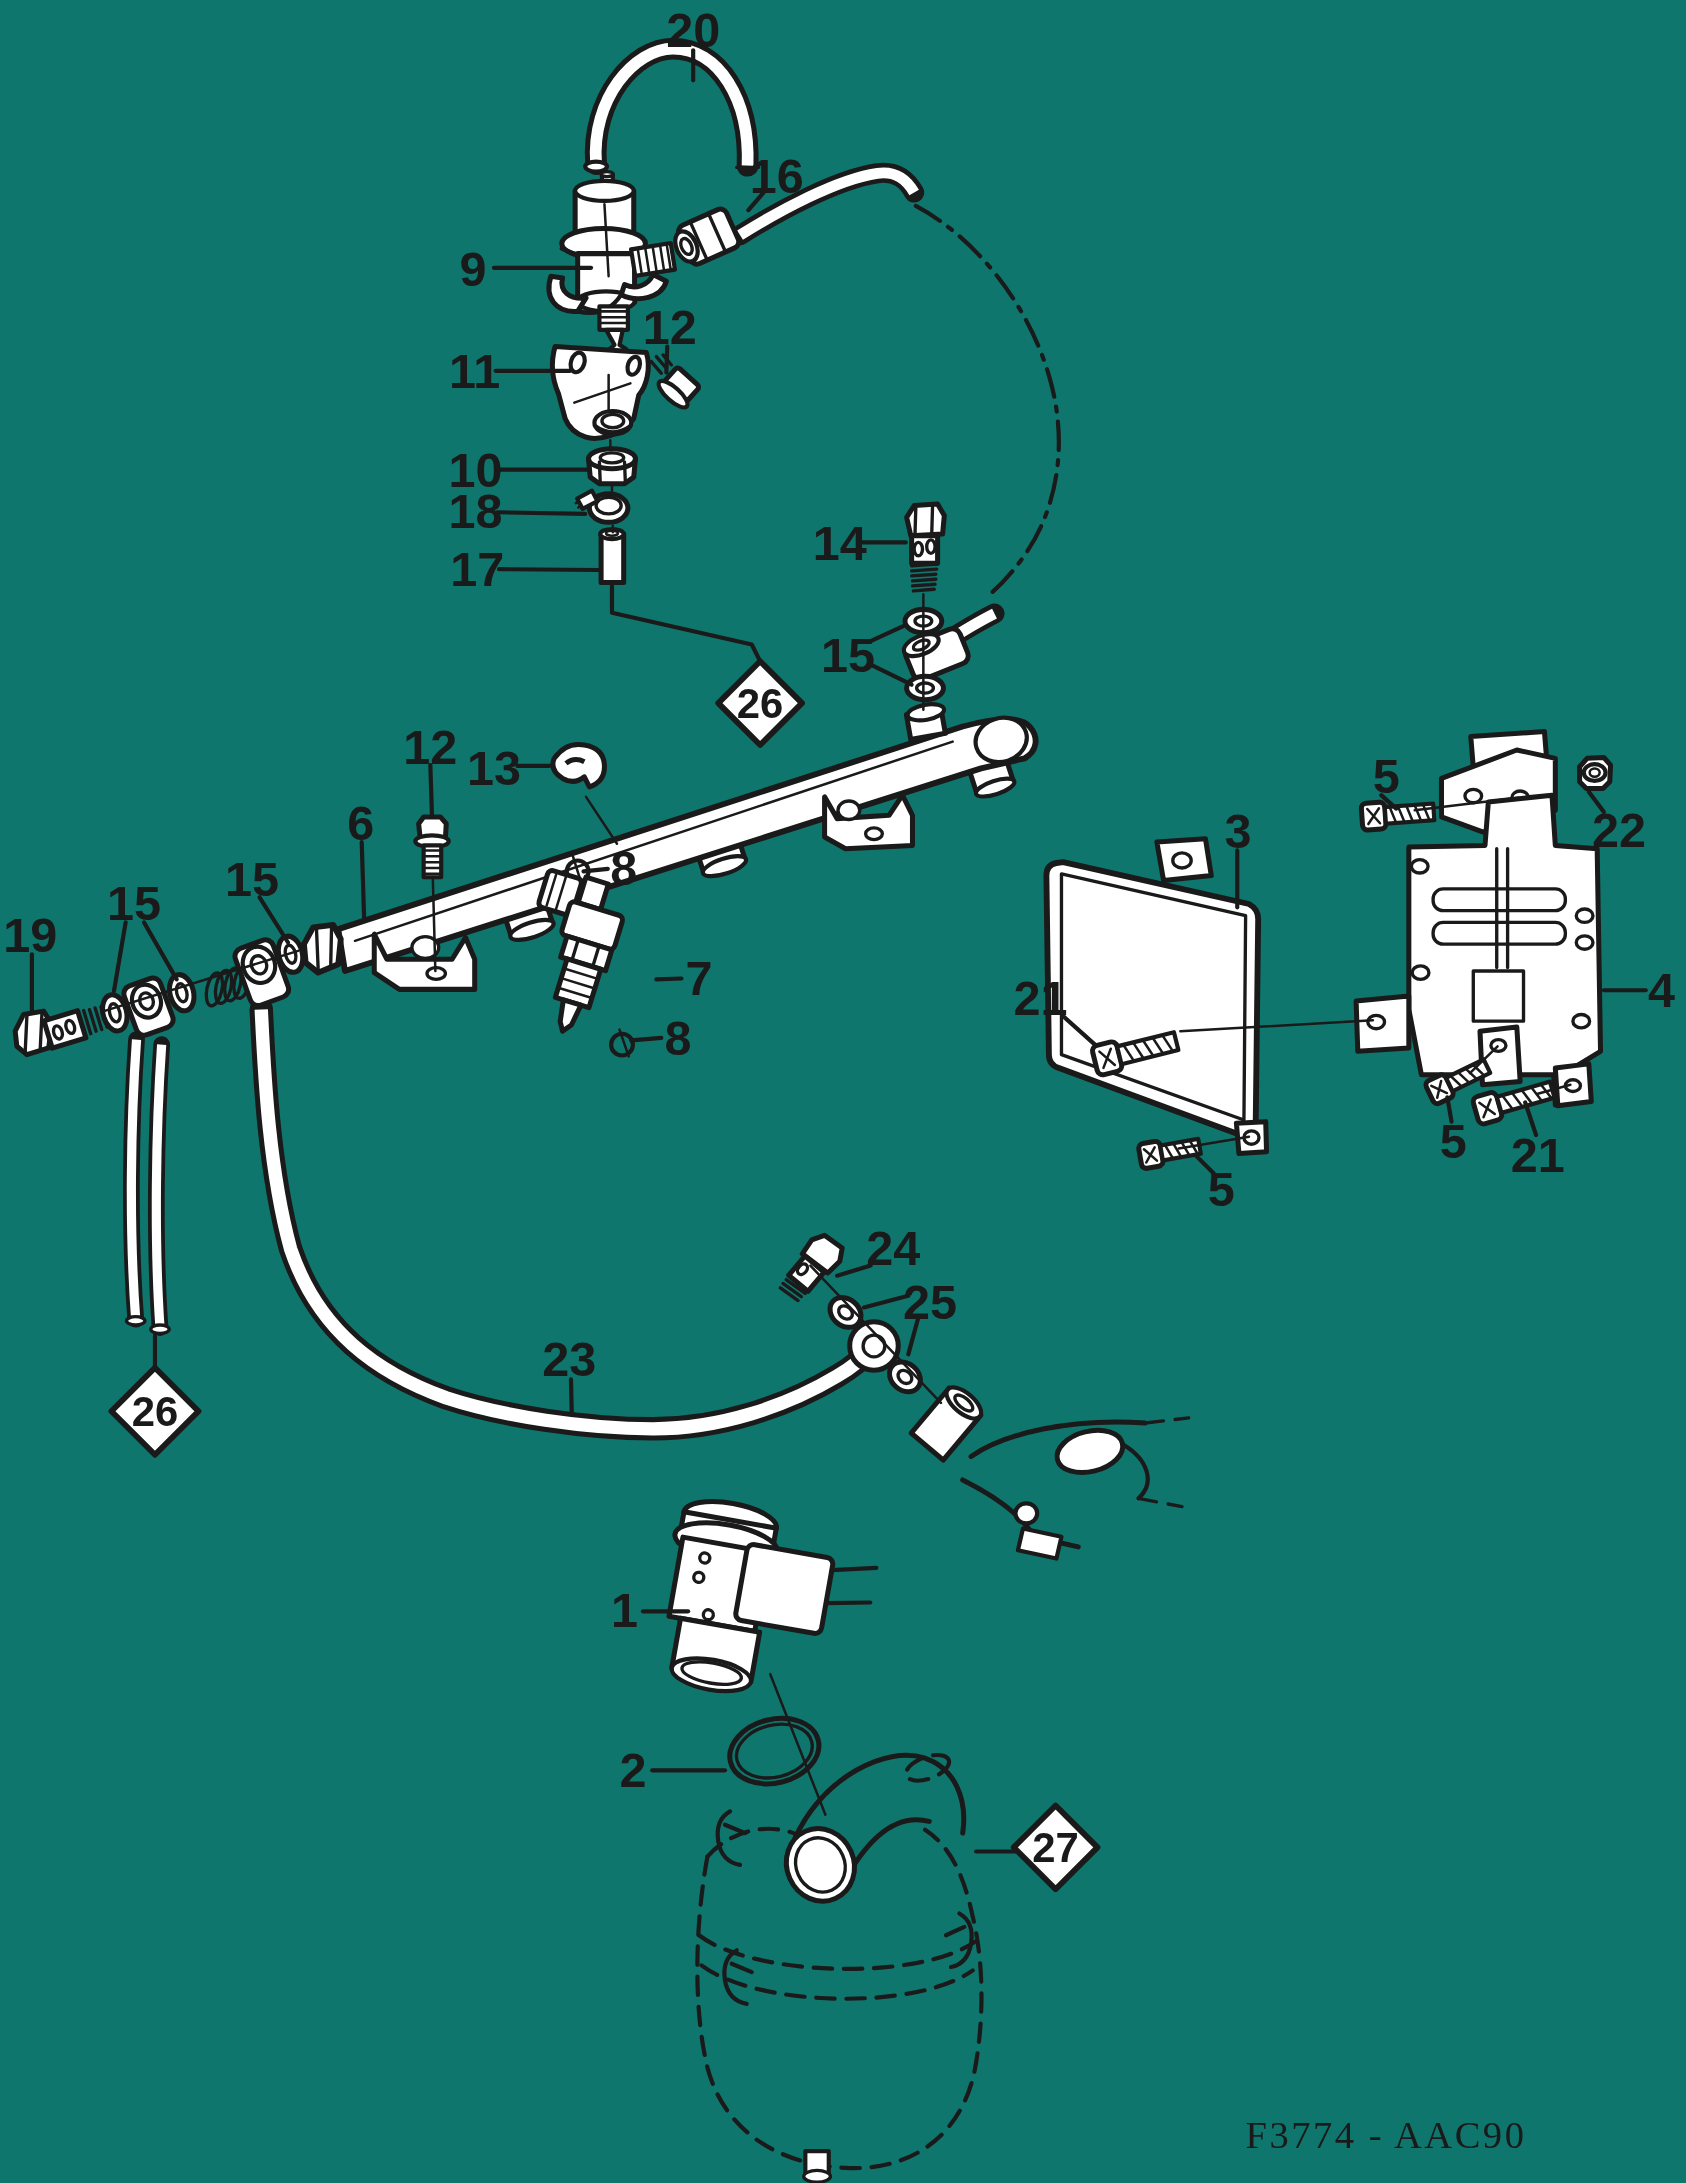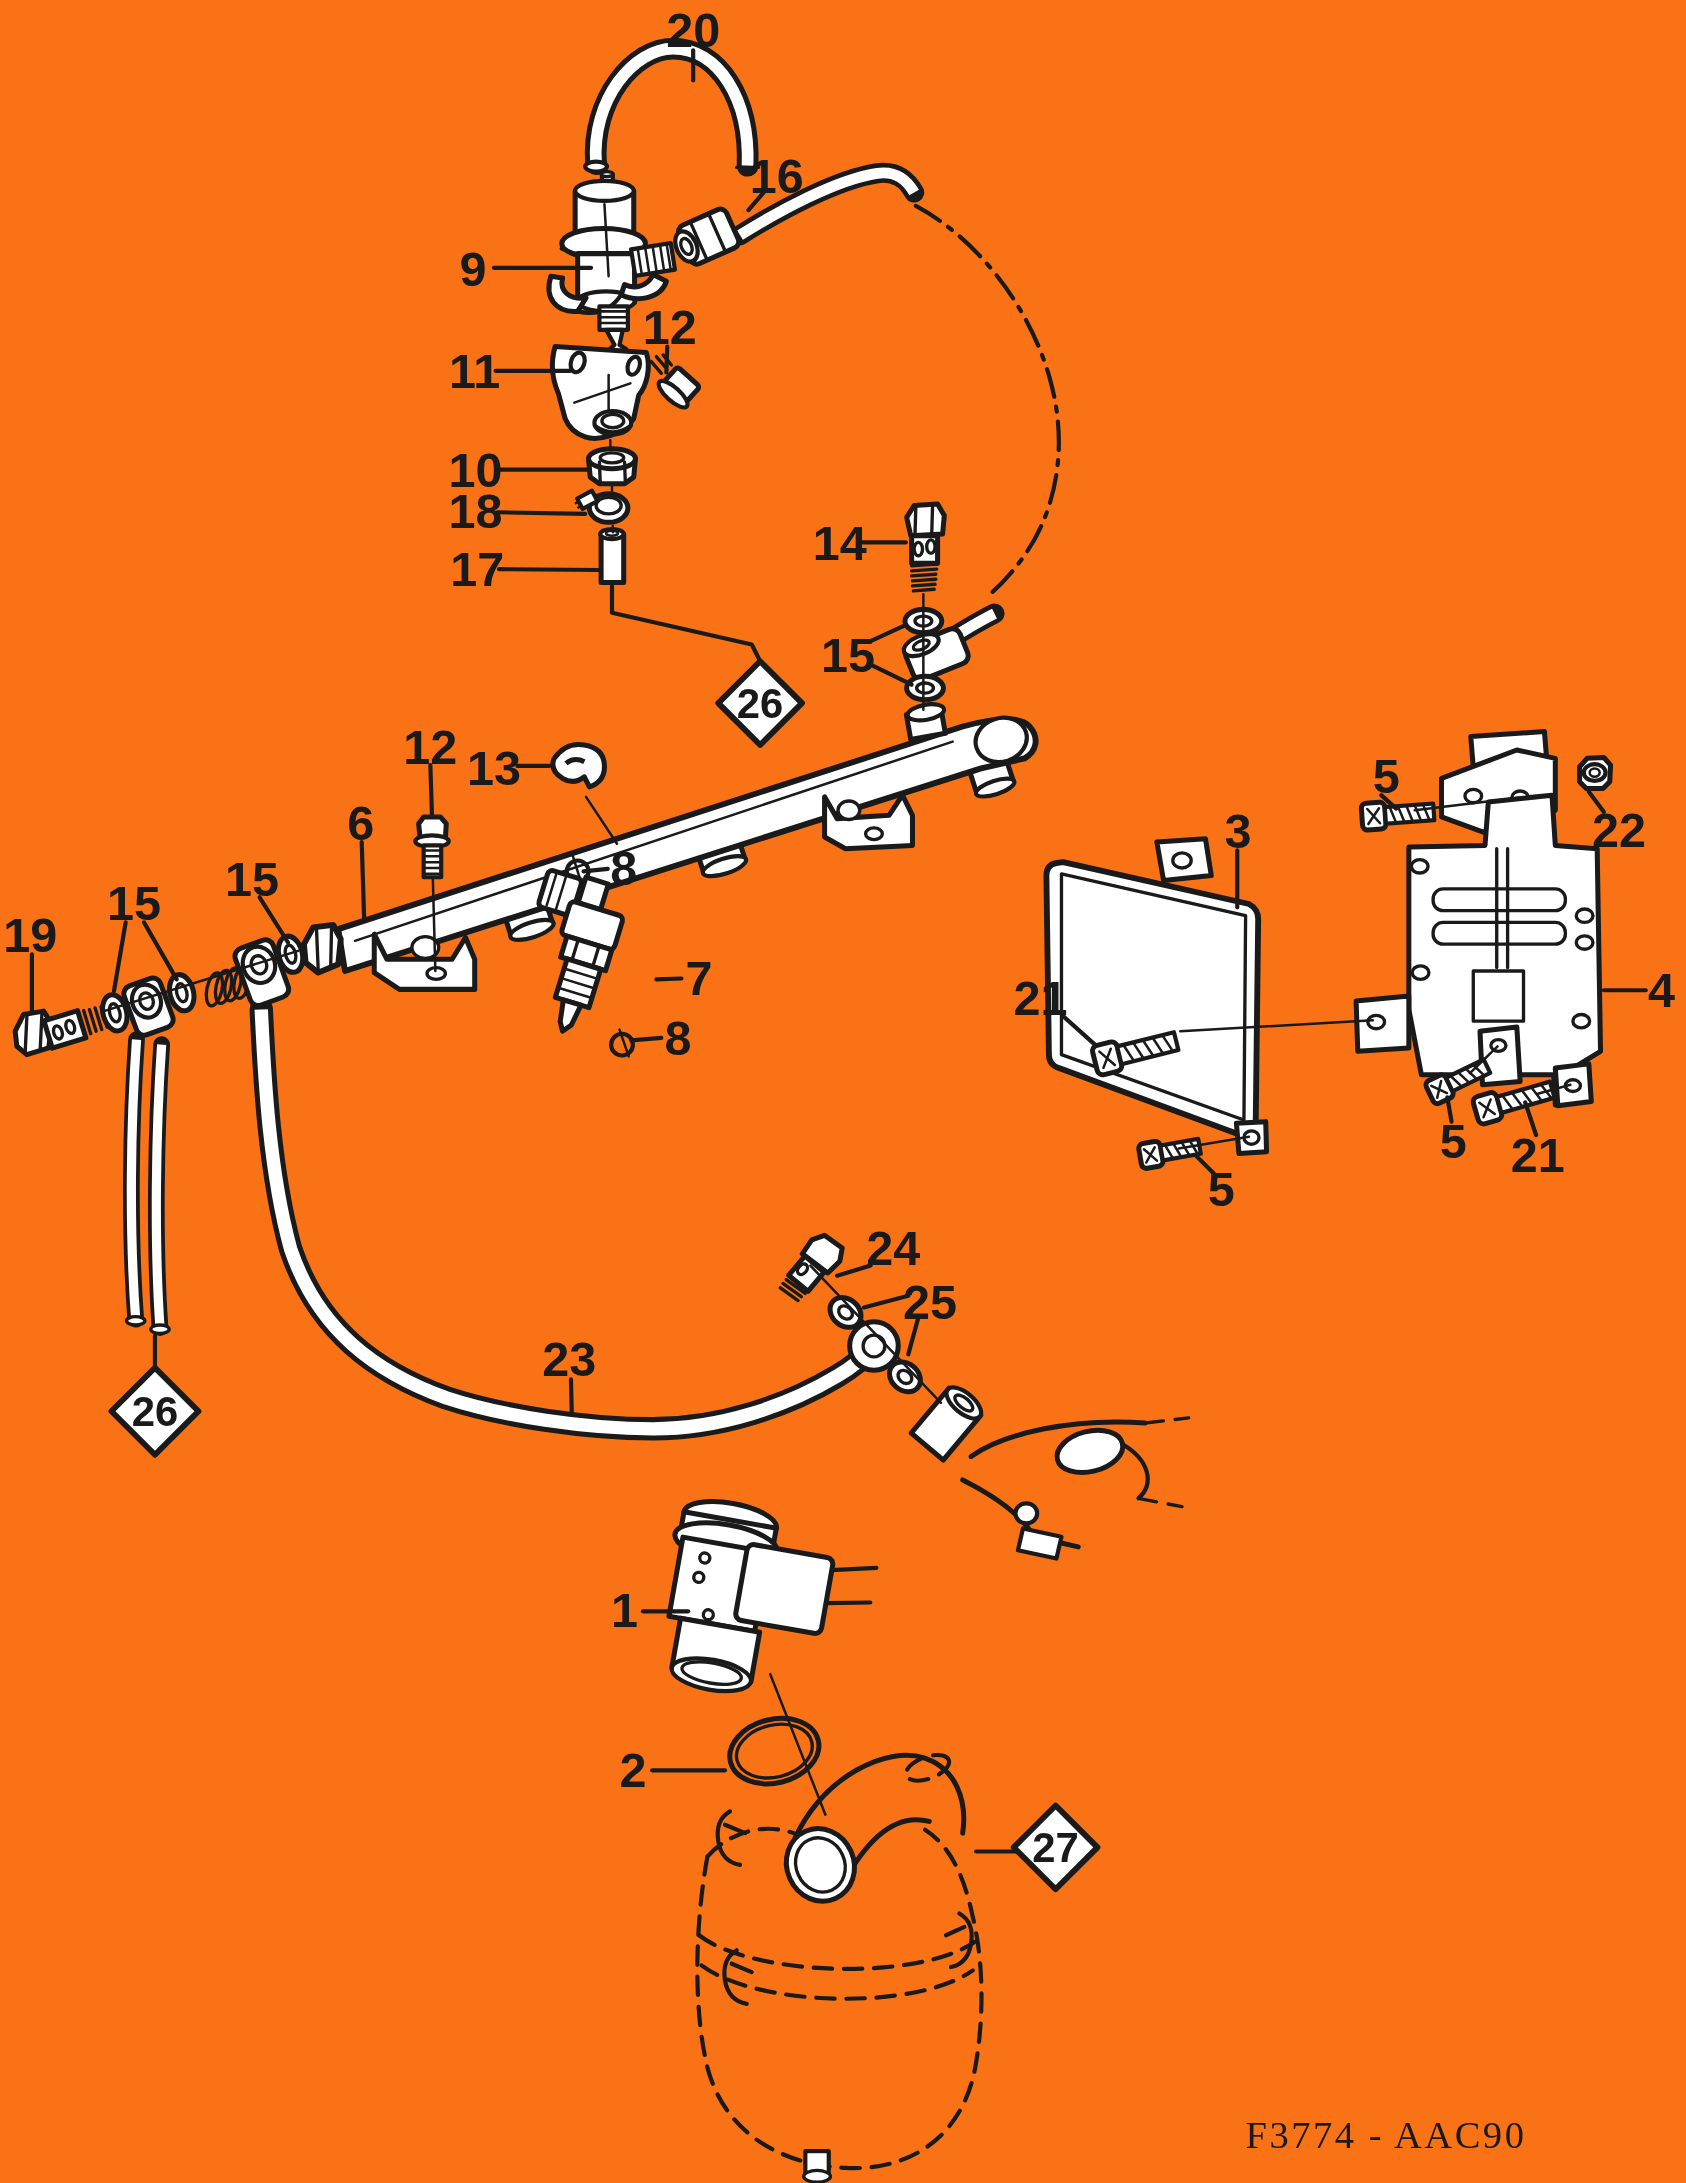--- a/index.html
+++ b/index.html
@@ -1,16 +1,16 @@
 <!DOCTYPE html>
 <html style="font-size:13.4px"><head>
 <meta charset="utf-8">
 <style>
   html,body{margin:0;padding:0;background:#ffffff;}
-  .page{width:1686px;height:2183px;position:relative;background:#f97316;}
+  .page{width:1686px;height:2183px;position:relative;background:#0f766e;}
   svg{display:block;}
   .ln{stroke:#1a1a1a;fill:none;stroke-linecap:round;stroke-linejoin:round;}
   .s7{stroke-width:7;} .s6{stroke-width:6;} .s5{stroke-width:5;} .s4{stroke-width:4;} .s3{stroke-width:3;}
   .fw{fill:#ffffff;stroke:#1a1a1a;stroke-linejoin:round;}
   .plabel{font-family:"Liberation Sans","DejaVu Sans",sans-serif;font-weight:bold;font-size:58px;fill:#1a1a1a;}
   .dlabel{font-family:"Liberation Sans","DejaVu Sans",sans-serif;font-weight:bold;font-size:50px;fill:#1a1a1a;}
   .code{font-family:"Liberation Serif","DejaVu Serif",serif;font-size:46px;letter-spacing:3px;fill:#1a1a1a;}
   .dashdot{stroke-dasharray:34 12 6 12;}
   .dashed{stroke-dasharray:22 14;}
 </style>

